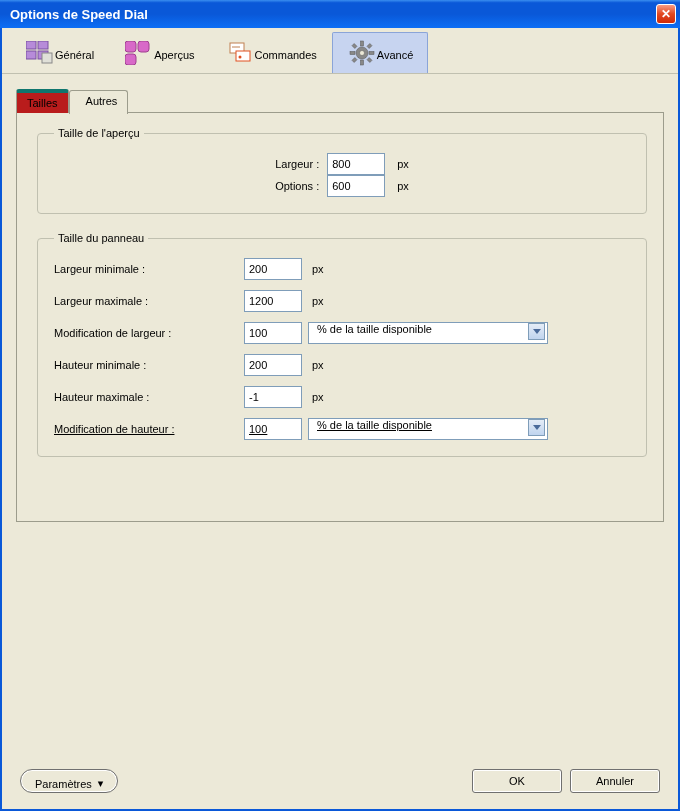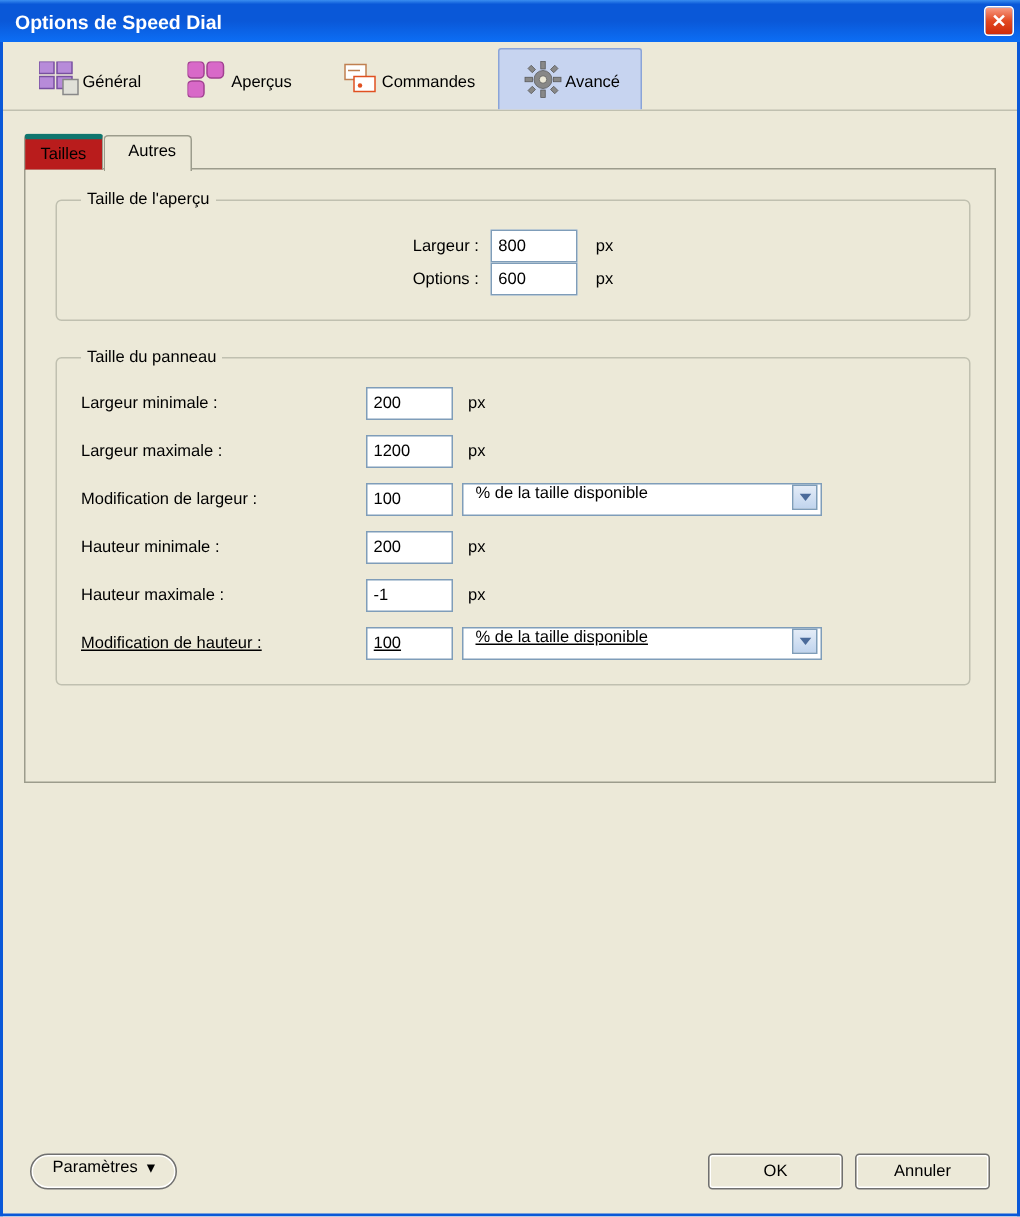--- a/index.html
+++ b/index.html
@@ -177,21 +177,21 @@
   border: 1px solid #707070;
   border-radius: 3px;
   padding: 2px 14px;
   font-family: inherit;
   font-size: 11px;
   cursor: pointer;
   box-shadow: inset 0 0 0 1px #fff;
 }
 .btn-params {
   display: inline-flex;
-  align-items: flex-start;
+  align-items: flex-end;
   gap: 6px;
   border-radius: 12px;
 }
 .footer-right { display:flex; gap:8px; }
 </style>
 </head>
 <body>
 
 <div class="titlebar">
   <span>Options de Speed Dial</span>

